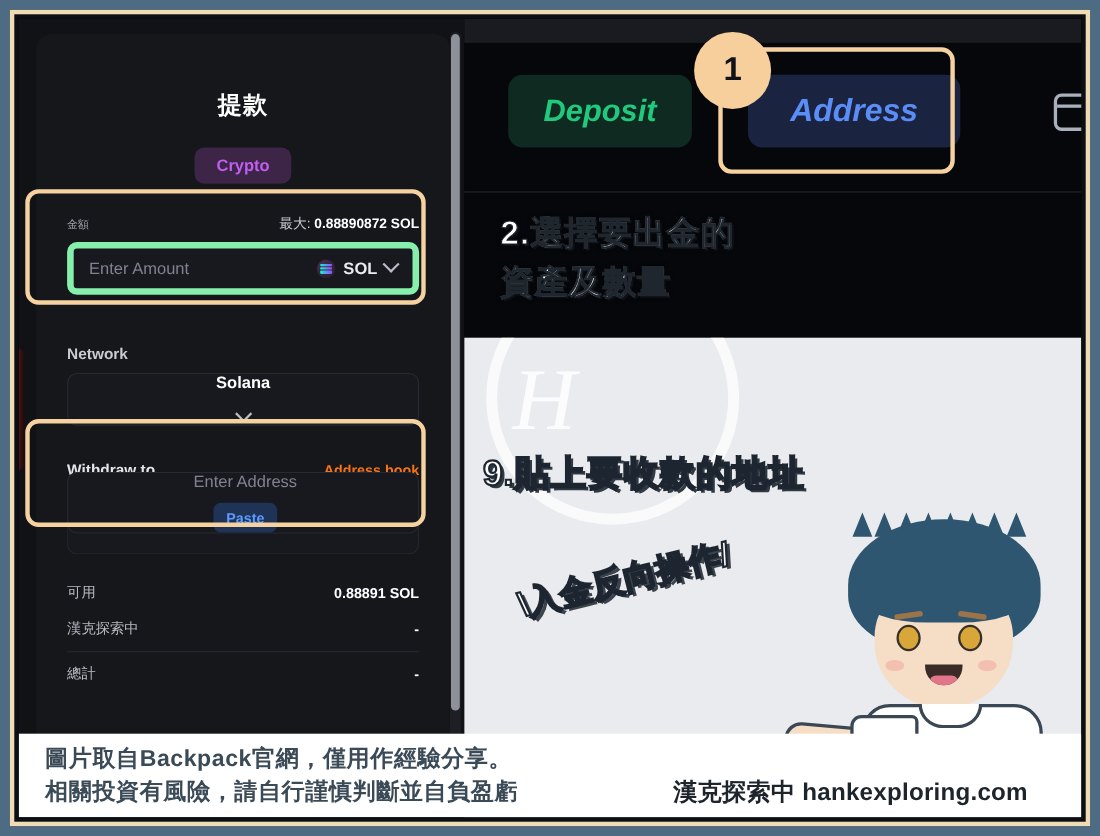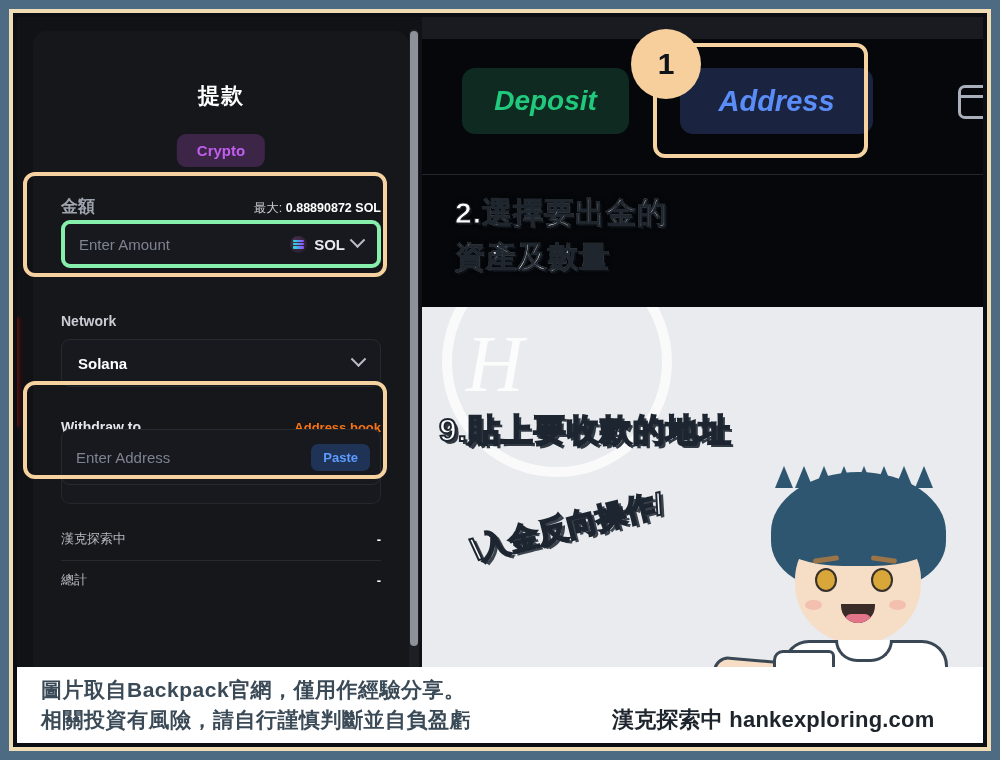--- a/index.html
+++ b/index.html
@@ -56,37 +56,37 @@
     font-size: 22px; font-weight: bold; letter-spacing: 1px;
   }
   #crypto-badge {
     position: absolute; left: 50%; top: 103px; transform: translateX(-50%);
     background: #3c2547; color: #c15ef0;
     font-size: 15px; font-weight: bold;
     padding: 8px 20px; border-radius: 9px;
     white-space: nowrap;
   }
 
-  .field-label { color: #9ea3ad; font-size: 17px; font-weight: bold; }
+  .field-label { color: #9ea3ad; font-size: 10px; }
 
   
   #amount-block {
     position: absolute; left: 6px; top: 155px;
     width: 364px; height: 105px;
   }
   #amount-row-top {
     position: absolute; left: 22px; top: 9px; right: 22px;
     display: flex; justify-content: space-between; align-items: baseline;
   }
   #amount-max { color: #c9ccd3; font-size: 12.5px; }
   #amount-max b { color: #ffffff; }
   #amount-input-box {
     position: absolute; left: 22px; top: 34px;
     width: 320px; height: 48px;
-    background: #17191e; border: 4px solid #86efac; border-radius: 9px;
+    background: #17191e; border: 6px solid #86efac; border-radius: 9px;
     display: flex; align-items: center; justify-content: space-between;
     padding: 0 14px;
   }
   #amount-placeholder { color: #7e8390; font-size: 15px; }
   #token-select { display: flex; align-items: center; gap: 7px; cursor: pointer; }
   #sol-icon {
     width: 17px; height: 17px; border-radius: 50%;
     background: radial-gradient(circle at 30% 30%,#4a3050,#211826);
     position: relative; flex: none;
   }
@@ -102,41 +102,42 @@
           border-bottom: 2px solid #b9bdc6; transform: rotate(45deg) translate(-3px,-3px); }
 
   
   #network-label { position: absolute; left: 28px; top: 282px;
                    color: #c9ccd3; font-size: 14px; font-weight: bold; }
   #network-box {
     position: absolute; left: 28px; top: 308px;
     width: 320px; height: 48px;
     background: #17191e; border: 1px solid #262a31; border-radius: 9px;
     display: flex; align-items: center; justify-content: space-between;
-    padding: 0 16px; cursor: pointer;
+    padding: 0 16px; cursor: pointer; flex-direction: column;
   }
   #network-value { color: #ffffff; font-size: 15px; font-weight: bold; }
 
   
   #withdraw-to-block {
     position: absolute; left: 6px; top: 364px;
     width: 364px; height: 98px;
   }
   #wt-row-top {
     position: absolute; left: 22px; top: 10px; right: 22px;
     display: flex; justify-content: space-between; align-items: baseline;
   }
   #wt-label { color: #e3e5ea; font-size: 14px; font-weight: bold; margin-top: 14px; }
   #address-book-link { color: #f97316; font-size: 13px; font-weight: bold; cursor: pointer; }
   #address-input-box {
     position: absolute; left: 22px; top: 34px;
     width: 320px; height: 56px;
     background: #17191e; border: 1px solid #262a31; border-radius: 9px;
     display: flex; align-items: center; justify-content: space-between;
     padding: 0 10px 0 14px;
+    flex-direction: column;
   }
   #address-placeholder { color: #7e8390; font-size: 15px; }
   #paste-button {
     background: #1f3357; color: #5d9bff;
     font-size: 13px; font-weight: bold;
     padding: 6px 12px; border-radius: 7px; cursor: pointer;
   }
   #ghost-box {
     position: absolute; left: 28px; top: 445px;
     width: 320px; height: 28px;
@@ -433,20 +434,24 @@
             <span id="address-book-link">Address book</span>
           </div>
           <div id="address-input-box">
             <span id="address-placeholder">Enter Address</span>
             <span id="paste-button">Paste</span>
           </div>
         </div>
 
         <div id="summary">
           <div class="sum-row">
+            <span class="sum-k">可用</span>
+            <span class="sum-v">0.88891 SOL</span>
+          </div>
+          <div class="sum-row">
             <span class="sum-k">漢克探索中</span>
             <span class="sum-v">-</span>
           </div>
           <div class="divider"></div>
           <div class="sum-row">
             <span class="sum-k">總計</span>
             <span class="sum-v">-</span>
           </div>
         </div>
 

